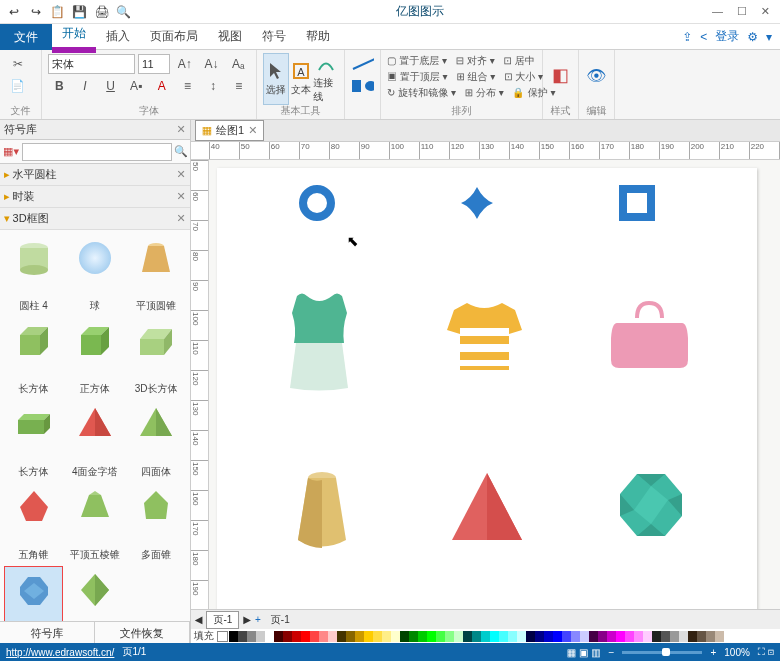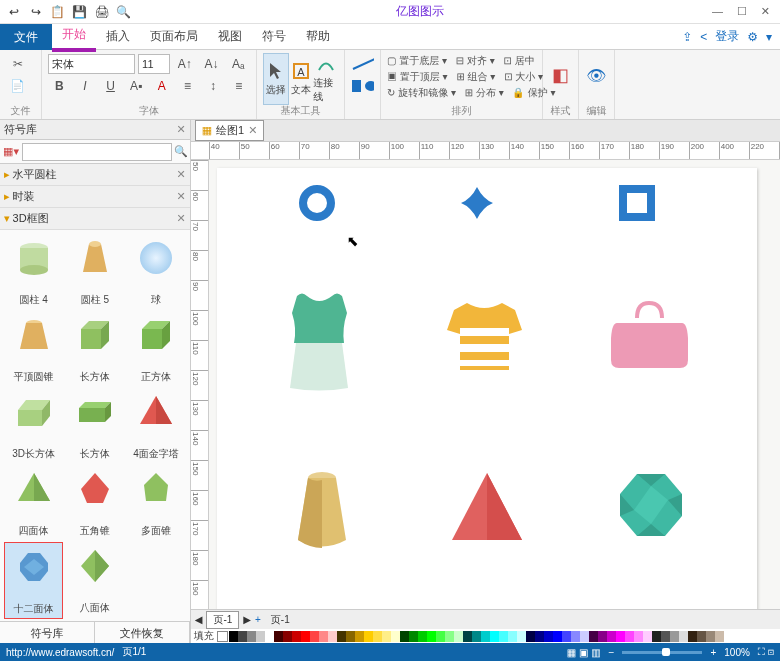--- a/index.html
+++ b/index.html
@@ -1,25 +1,25 @@
 <!DOCTYPE html>
 <html><head>
 <meta charset="utf-8">
 <style>
 * { margin:0; padding:0; box-sizing:border-box; font-family:"Microsoft YaHei",Arial,sans-serif; }
 body { width:780px; height:661px; background:#fff; font-size:11px; color:#333; overflow:hidden; position:relative; }
 .titlebar { height:24px; background:#fff; display:flex; align-items:center; border-bottom:1px solid #e0e0e0; }
 .qat { display:flex; gap:6px; padding:0 6px; }
 .qat-icon { width:16px; height:16px; display:flex; align-items:center; justify-content:center; font-size:12px; }
-.app-title { flex:1; text-align:center; color:#6d28d9; font-size:12px; }
+.app-title { flex:1; text-align:center; color:#0c4a6e; font-size:12px; }
 .win-ctrl { display:flex; gap:14px; padding:0 10px; color:#666; }
 .menubar { height:26px; display:flex; align-items:center; background:#fff; border-bottom:1px solid #d0d0d0; }
 .file-btn { background:#1064a8; color:#fff; padding:5px 14px; height:26px; font-size:12px;}
 .menu-item { padding:5px 10px; font-size:12px; color:#444; }
-.menu-item.active { color:#ec4899; border-bottom:4px solid #a21caf; }
+.menu-item.active { color:#0369a1; border-bottom:6px solid #a21caf; }
 .menu-right { margin-left:auto; display:flex; gap:8px; padding-right:8px; align-items:center;}
 .menu-right span{color:#1b6fc0;font-size:12px;}
 .ribbon { height:70px; background:#f5f5f5; border-bottom:1px solid #d0d0d0; display:flex; }
 .ribbon-group { border-right:1px solid #ddd; padding:3px 6px; display:flex; flex-direction:column; position:relative;}
 .ribbon-group-label { position:absolute; bottom:1px; left:0; right:0; text-align:center; font-size:10px; color:#888;}
 .rg-clipboard{width:42px;}
 .rg-font{width:215px;}
 .rg-tools{width:88px;}
 .rg-shapes{width:36px;}
 .rg-arrange{width:162px;}
@@ -33,21 +33,21 @@
 .arr-line{display:flex;align-items:center;gap:3px;font-size:10px;color:#555;height:16px;white-space:nowrap;}
 .main { position:absolute; top:120px; bottom:18px; left:0; right:0; display:flex;}
 .sidebar{width:200px;border-right:1px solid #ccc;display:flex;flex-direction:column;background:#fafafa;}
 .side-header{height:20px;background:#eee;display:flex;align-items:center;padding:0 4px;font-size:11px;border-bottom:1px solid #ccc;}
 .side-header .x{margin-left:auto;color:#888;}
 .side-search{height:24px;display:flex;align-items:center;padding:2px;gap:2px;border-bottom:1px solid #ccc;}
 .side-search input{flex:1;border:1px solid #bbb;height:18px;padding:0 3px;font-size:11px;}
 .side-cat{height:22px;display:flex;align-items:center;padding:0 4px;font-size:11px;border-bottom:1px solid #ddd;background:#f0f0f0;}
 .side-cat .x{margin-left:auto;color:#888;}
 .shape-grid{flex:1;overflow:auto;display:grid;grid-template-columns:repeat(3,1fr);gap:2px;padding:4px;}
-.shape-cell{display:flex;flex-direction:column;align-items:center;gap:13px;padding:2px;}
+.shape-cell{display:flex;flex-direction:column;align-items:center;gap:19px;padding:2px;}
 .shape-cell.sel{background:#cce4f7;border:1px solid #ef4444;}
 .shape-thumb{width:44px;height:44px;display:flex;align-items:center;justify-content:center;}
 .shape-lbl{font-size:10px;color:#444;text-align:center;white-space:nowrap;}
 .side-tabs{height:22px;display:flex;border-top:1px solid #ccc;}
 .side-tab{flex:1;text-align:center;font-size:11px;padding:4px 0;border-right:1px solid #ccc;}
 .canvas-area{flex:1;display:flex;flex-direction:column;position:relative;}
 .doc-tabs{height:22px;display:flex;align-items:center;background:#e8e8e8;border-bottom:1px solid #ccc;padding-left:4px;gap:4px;}
 .doc-tab{background:#fff;border:1px solid #999;padding:2px 6px;font-size:11px;display:flex;align-items:center;gap:4px;}
 .ruler-h{height:18px;background:#fff;border-bottom:1px solid #ccc;font-size:8px;color:#666;position:relative;overflow:hidden;padding-left:18px;display:flex;}
 .tick{width:30px;border-left:1px solid #aaa;padding-left:1px;flex-shrink:0;}
@@ -56,21 +56,21 @@
 .vtick{height:30px;border-top:1px solid #aaa;padding-top:1px;writing-mode:vertical-lr;flex-shrink:0;}
 .canvas{flex:1;background:#f7f7f5;position:relative;overflow:hidden;}
 .page{position:absolute;left:8px;top:8px;width:540px;height:520px;background:#fff;box-shadow:1px 1px 3px rgba(0,0,0,.2);}
 .cursor{position:absolute;left:130px;top:65px;font-size:14px;color:#000;}
 .shape-on-canvas{position:absolute;}
 .page-tabs{height:20px;background:#eee;border-top:1px solid #ccc;display:flex;align-items:center;font-size:10px;padding:0 4px;gap:4px;}
 .color-bar{height:14px;display:flex;align-items:center;font-size:10px;gap:0;}
 .color-bar .lbl{padding:0 3px;color:#444;}
 .color-sw{width:9px;height:11px;flex-shrink:0;}
 .statusbar{position:absolute;bottom:0;left:0;right:0;height:18px;background:#1064a8;color:#fff;display:flex;align-items:center;font-size:10px;padding:0 6px;gap:8px;}
-.statusbar .link{text-align:center;}
+.statusbar .link{text-decoration:underline;text-align:center;}
 .statusbar .spacer{flex:1;}
 .zoom-slider{width:80px;height:3px;background:#5a9cd0;position:relative;}
 .zoom-slider::after{content:"";position:absolute;left:40px;top:-3px;width:8px;height:8px;background:#fff;border-radius:2px;}
 svg{display:block;}
 </style>
 </head>
 <body>
 
 <div class="titlebar">
   <div class="qat">
@@ -217,29 +217,20 @@
               <ellipse cx="20" cy="10" rx="14" ry="5" fill="#d4e8c0"></ellipse>
               <rect x="6" y="10" width="28" height="22" fill="#c0dba0"></rect>
               <ellipse cx="20" cy="32" rx="14" ry="5" fill="#aac880"></ellipse>
             </svg>
           </div>
           <div class="shape-lbl">圆柱 4</div>
         </div>
         <div class="shape-cell">
           <div class="shape-thumb">
             <svg width="40" height="40">
-              <path d="M14 6 L26 6 L32 34 L8 34 Z" fill="#e0b060"></path>
-              <ellipse cx="20" cy="6" rx="6" ry="3" fill="#f0d090"></ellipse>
-            </svg>
-          </div>
-          <div class="shape-lbl">圆柱 5</div>
-        </div>
-        <div class="shape-cell">
-          <div class="shape-thumb">
-            <svg width="40" height="40">
               <defs>
                 <radialGradient id="g1">
                   <stop offset="0" stop-color="#e8f4ff"></stop>
                   <stop offset="1" stop-color="#a8d0f0"></stop>
                 </radialGradient>
               </defs>
               <circle cx="20" cy="20" r="16" fill="url(#g1)"></circle>
             </svg>
           </div>
           <div class="shape-lbl">球</div>
@@ -311,20 +302,29 @@
           </div>
           <div class="shape-lbl">四面体</div>
         </div>
         <div class="shape-cell">
           <div class="shape-thumb">
             <svg width="40" height="40">
               <path d="M20 4 L6 20 L12 34 L28 34 L34 20 Z" fill="#e05850"></path>
             </svg>
           </div>
           <div class="shape-lbl">五角锥</div>
+        </div>
+        <div class="shape-cell">
+          <div class="shape-thumb">
+            <svg width="40" height="40">
+              <path d="M14 8 L26 8 L34 30 L6 30 Z" fill="#8fc060"></path>
+              <path d="M14 8 L20 4 L26 8 Z" fill="#a8d080"></path>
+            </svg>
+          </div>
+          <div class="shape-lbl">平顶五棱锥</div>
         </div>
         <div class="shape-cell">
           <div class="shape-thumb">
             <svg width="40" height="40">
               <path d="M20 4 L8 16 L10 32 L30 32 L32 16 Z" fill="#8fc060"></path>
             </svg>
           </div>
           <div class="shape-lbl">多面锥</div>
         </div>
         <div class="shape-cell sel">
@@ -371,21 +371,21 @@
         <div class="tick">110</div>
         <div class="tick">120</div>
         <div class="tick">130</div>
         <div class="tick">140</div>
         <div class="tick">150</div>
         <div class="tick">160</div>
         <div class="tick">170</div>
         <div class="tick">180</div>
         <div class="tick">190</div>
         <div class="tick">200</div>
-        <div class="tick">400</div>
+        <div class="tick">210</div>
         <div class="tick">220</div>
         <div class="tick">230</div>
       </div>
     <div class="canvas-body">
       <div class="ruler-v" id="ruler-v">
           <div class="vtick">50</div>
           <div class="vtick">60</div>
           <div class="vtick">70</div>
           <div class="vtick">80</div>
           <div class="vtick">90</div>

